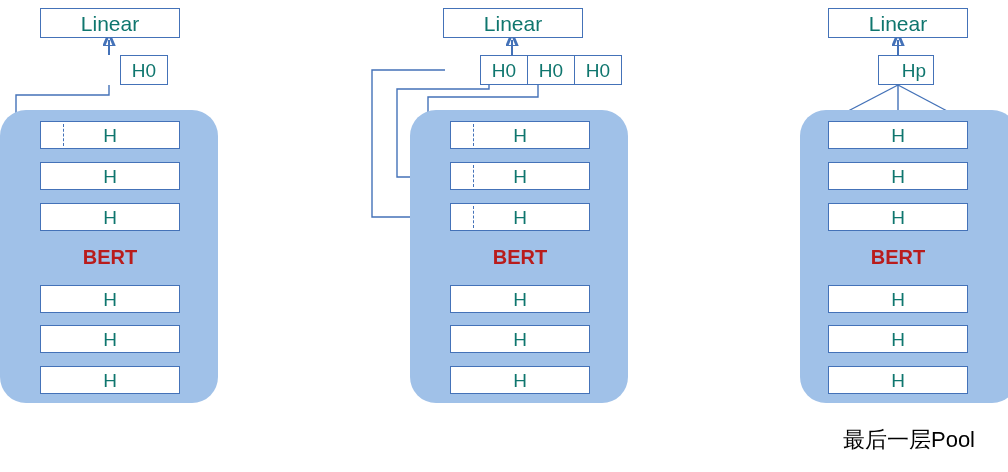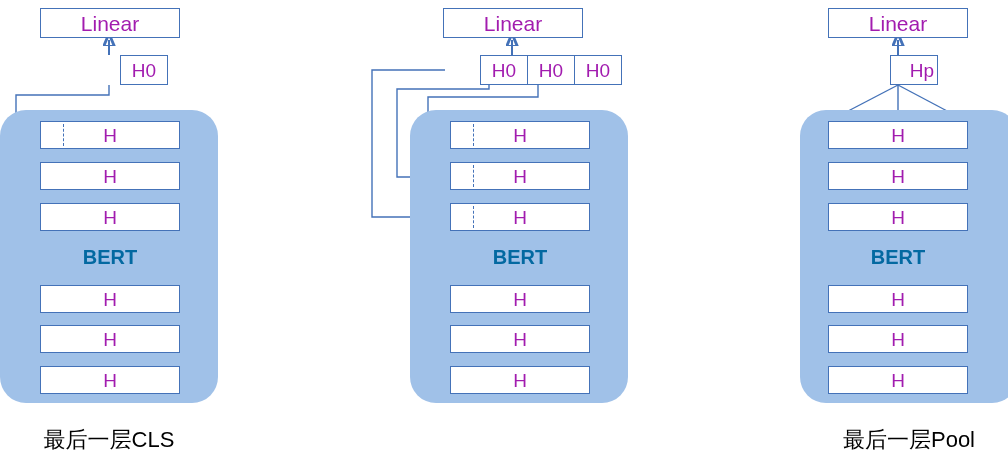--- a/index.html
+++ b/index.html
@@ -39,21 +39,21 @@
 
   
   .box {
     position: absolute;
     background: #ffffff;
     border: 1px solid #4472B8;
     box-sizing: border-box;
     display: flex;
     align-items: center;
     justify-content: center;
-    color: #a21caf;
+    color: #0f766e;
     line-height: 1;
   }
   .h-box {
     height: 28px;
     font-size: 19px;
   }
   .h-box.with-cls::before {
     content: "";
     position: absolute;
     left: 22px;
@@ -72,21 +72,21 @@
   }
   .hp-box {
     height: 30px;
     font-size: 19px;
   }
 
   .bert-label {
     position: absolute;
     font-size: 20px;
     font-weight: bold;
-    color: #0369a1;
+    color: #b91c1c;
     text-align: center;
     line-height: 1;
   }
 
   .caption {
     position: absolute;
     font-size: 22px;
     color: #000000;
     text-align: center;
     line-height: 1.1;
@@ -157,23 +157,20 @@
     <div class="box h-box" style="left:40px; top:285px; width:140px;">
       <span>H</span>
     </div>
     <div class="box h-box" style="left:40px; top:325px; width:140px;">
       <span>H</span>
     </div>
     <div class="box h-box" style="left:40px; top:366px; width:140px;">
       <span>H</span>
     </div>
 
-    <div class="caption" style="left:0px; top:428px; width:218px;">
-      <span>最后一层CLS</span>
-    </div>
   </div>
 
   <div class="panel" id="panel-last-n-layers-cls">
 
     <svg class="wires" viewBox="0 0 336 472">
       <defs>
         <marker id="arrow2" markerWidth="7" markerHeight="7" refX="3.2" refY="3" orient="auto">
           <path d="M0,0.3 L6.4,3 L0,5.7 Z" fill="#4472B8" stroke="none"></path>
         </marker>
       </defs>
@@ -244,21 +241,21 @@
       <line x1="226" y1="85" x2="226" y2="121"></line>
       <line x1="226" y1="85" x2="294" y2="121"></line>
     </svg>
 
     <div class="bert-container" style="left:128px; top:110px; width:218px; height:293px;"></div>
 
     <div class="box linear-box" style="left:156px; top:8px; width:140px;">
       <span>Linear</span>
     </div>
 
-    <div class="box hp-box" style="left:218px; top:55px; width:48px;padding-left:16px;">
+    <div class="box hp-box" style="left:206px; top:55px; width:56px;padding-left:16px;">
       <span>Hp</span>
     </div>
 
     <div class="box h-box" style="left:156px; top:121px; width:140px;">
       <span>H</span>
     </div>
     <div class="box h-box" style="left:156px; top:162px; width:140px;">
       <span>H</span>
     </div>
     <div class="box h-box" style="left:156px; top:203px; width:140px;">

